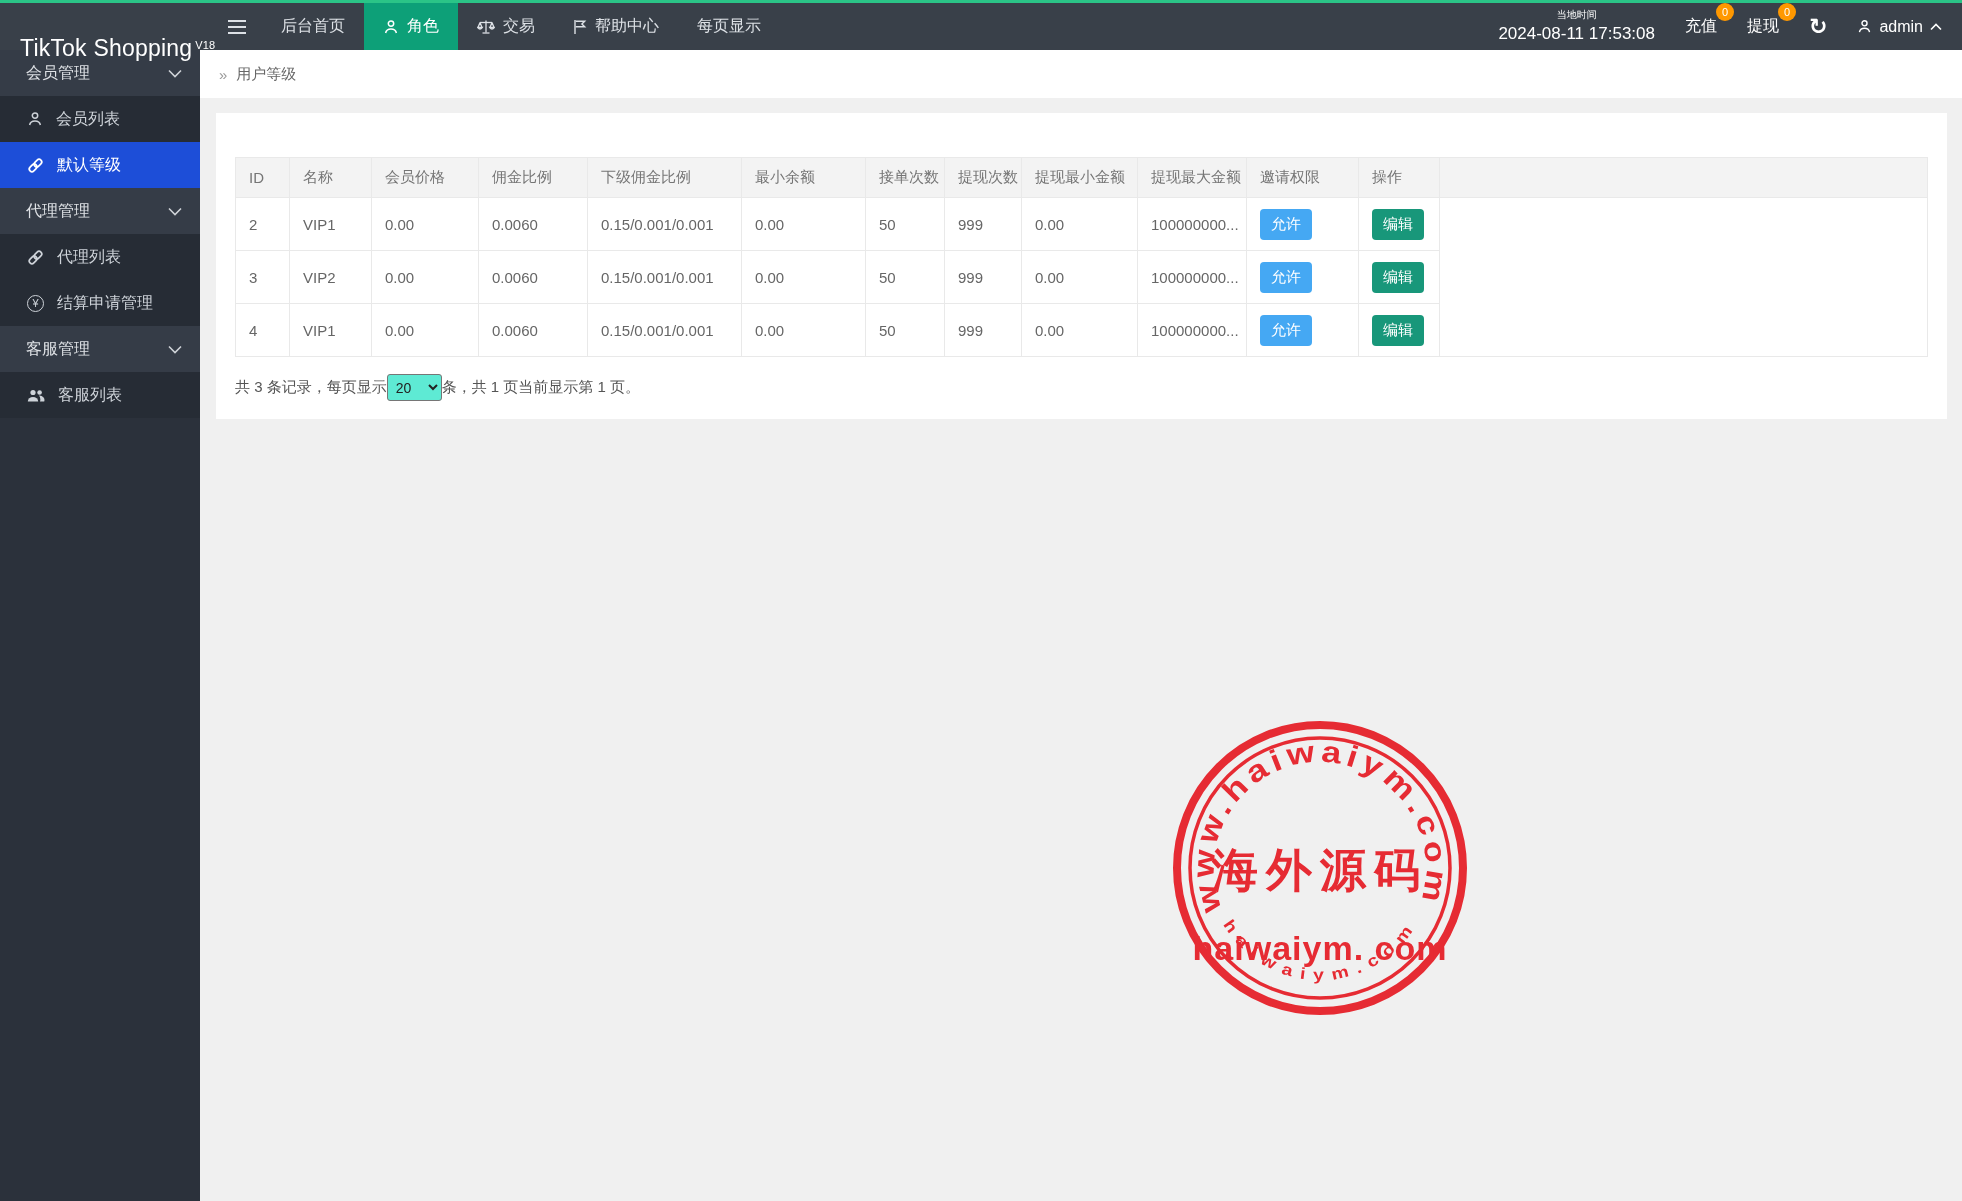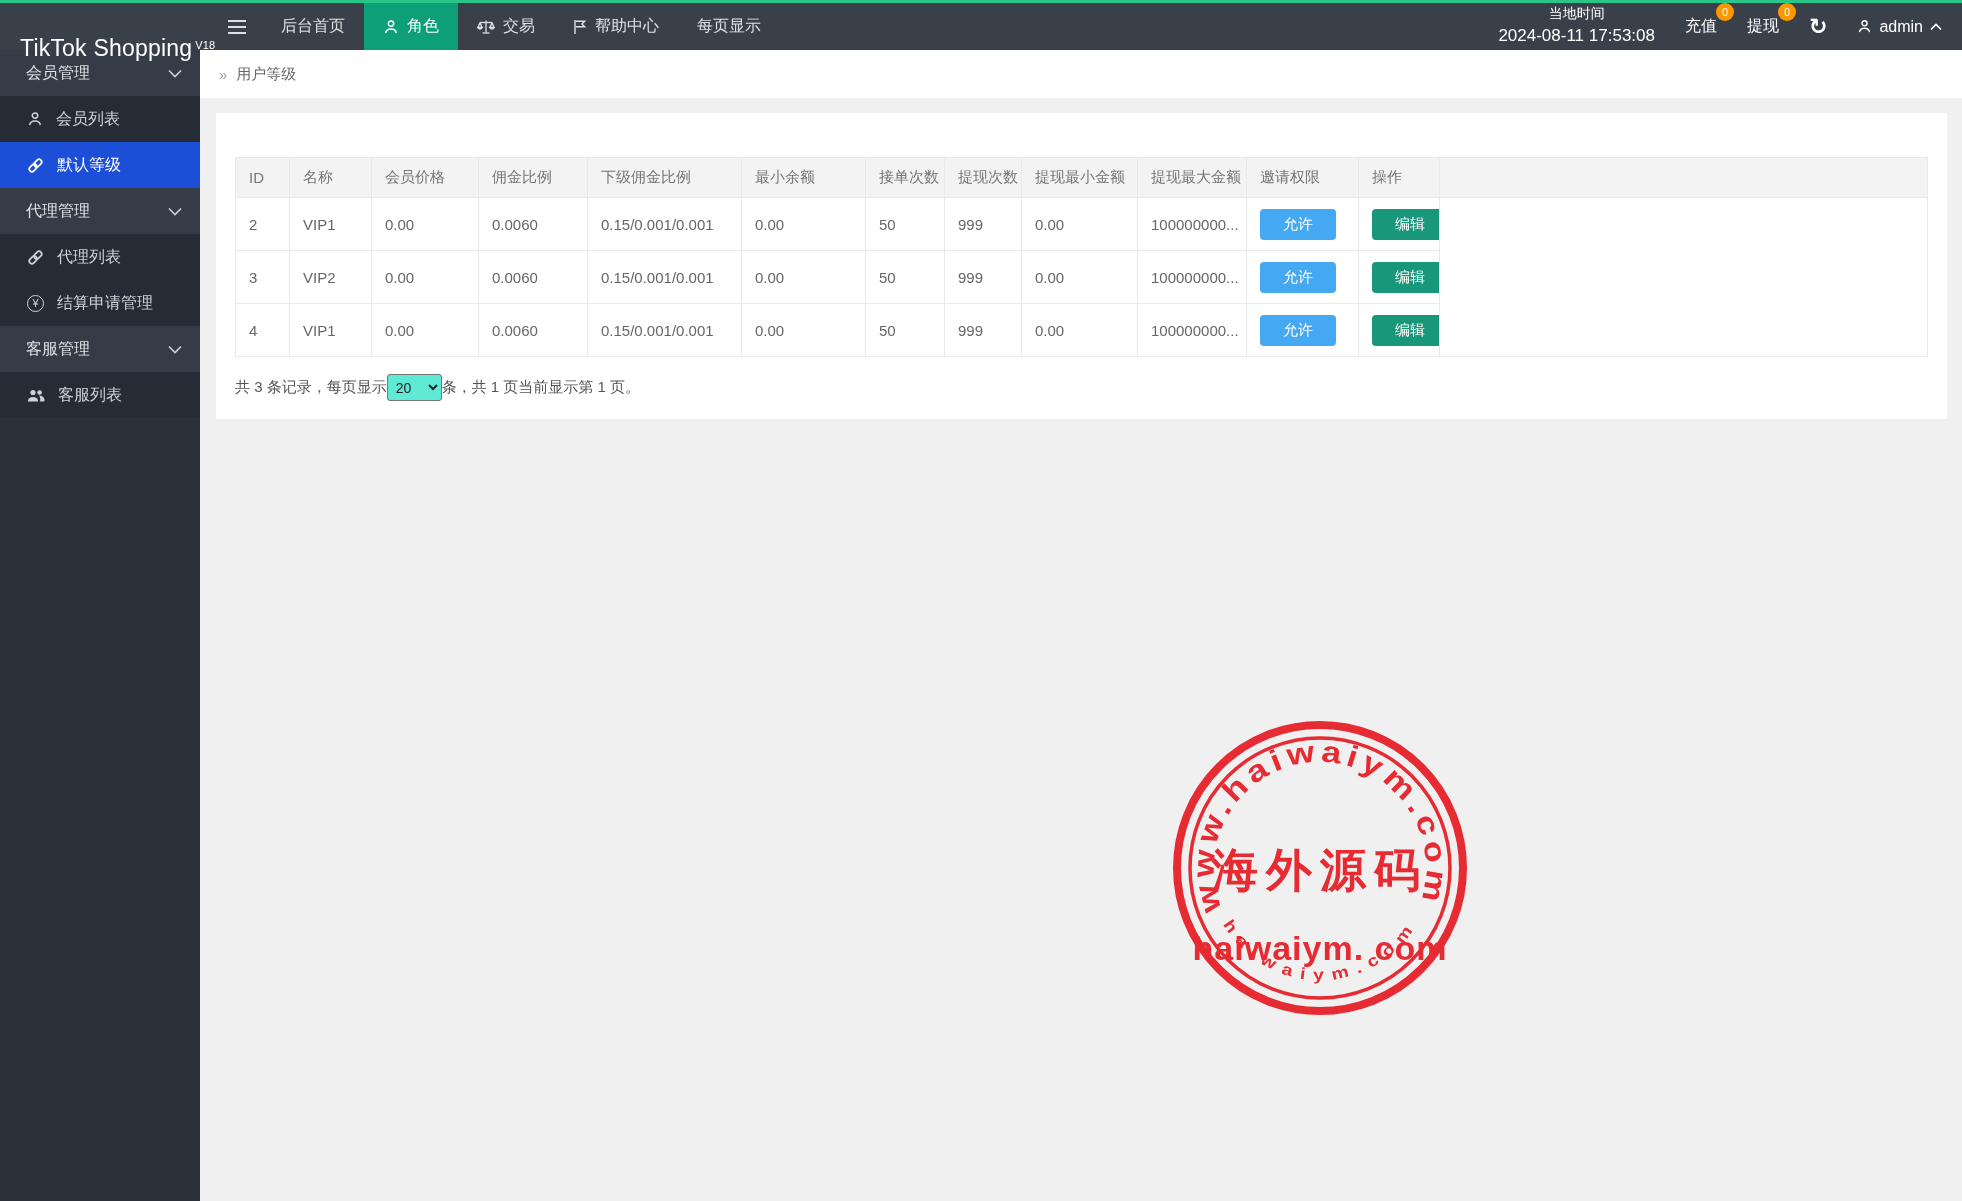--- a/index.html
+++ b/index.html
@@ -23,21 +23,21 @@
   .nav-item {
     display:flex; align-items:center; gap:8px; padding:0 19px;
     font-size:16px; cursor:pointer; white-space:nowrap;
   }
   .nav-item.hamb { padding:0 16px; }
   .nav-item.active { background:#0da078; color:#fff; }
   .header-right {
     margin-left:auto; display:flex; align-items:center; gap:30px; padding-right:20px; color:#fff;
   }
   .time-block { text-align:center; line-height:1.4; }
-  .time-label { font-size:14px;font-family:Liberation Mono, monospace; }
+  .time-label { font-size:10px; }
   .time-value { font-size:17px; }
   .hbtn { position:relative; font-size:16px; cursor:pointer; }
   .badge {
     position:absolute; top:-13px; right:-17px; width:18px; height:18px;
     background:#ff9800; border-radius:50%; color:#fff; font-size:11px;
     display:flex; align-items:center; justify-content:center;
   }
   .refresh { font-size:22px; font-weight:bold; cursor:pointer; line-height:1; }
   .admin-box { display:flex; align-items:center; gap:7px; font-size:16px; cursor:pointer; }
   
@@ -72,21 +72,21 @@
   table { width:100%; border-collapse:collapse; table-layout:fixed; font-size:15px; color:#666; }
   th {
     background:#f3f3f3; font-weight:normal; color:#757575; height:40px;
     text-align:left; padding-left:13px; border:1px solid #e9e9e9; white-space:nowrap; overflow:hidden;
   }
   td {
     height:53px; padding-left:13px; border:1px solid #e9e9e9;
     white-space:nowrap; overflow:hidden; background:#fff;
   }
   .btn {
-    display:inline-block; padding:6px 23px; border-radius:4px;
+    display:inline-block; padding:6px 11px; border-radius:4px;
     color:#fff; font-size:15px; border:none; cursor:pointer;
     font-family:"Liberation Sans","DejaVu Sans",sans-serif;
   }
   .btn-blue { background:#45a8f3; }
   .btn-green { background:#18977a; }
   .pagination {
     margin-top:17px; display:flex; align-items:center; 
     font-size:15px; color:#555;
   }
   .pagination select {

